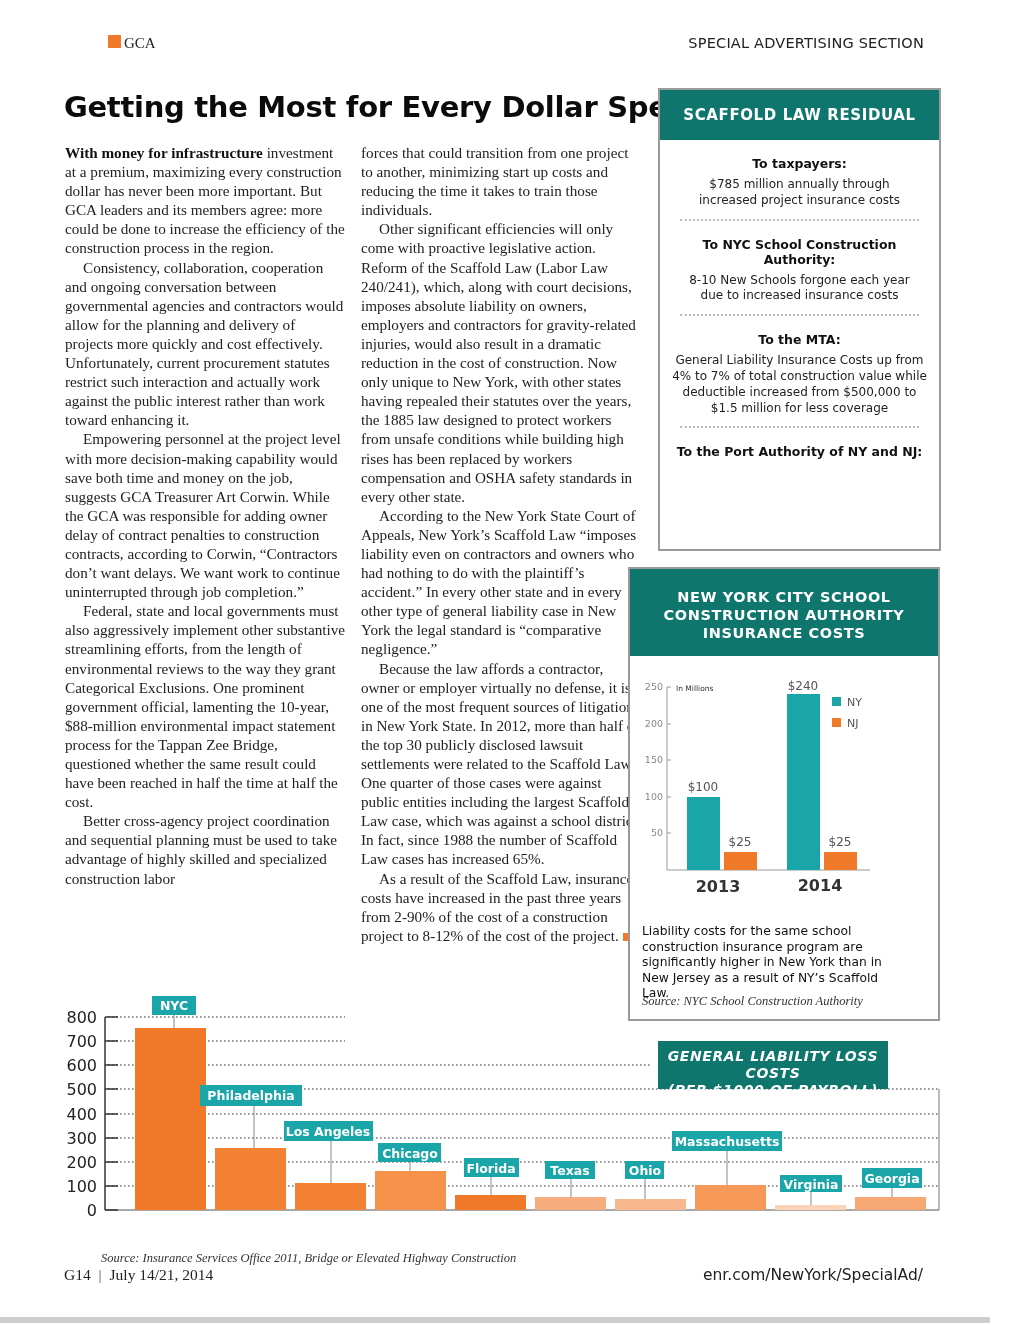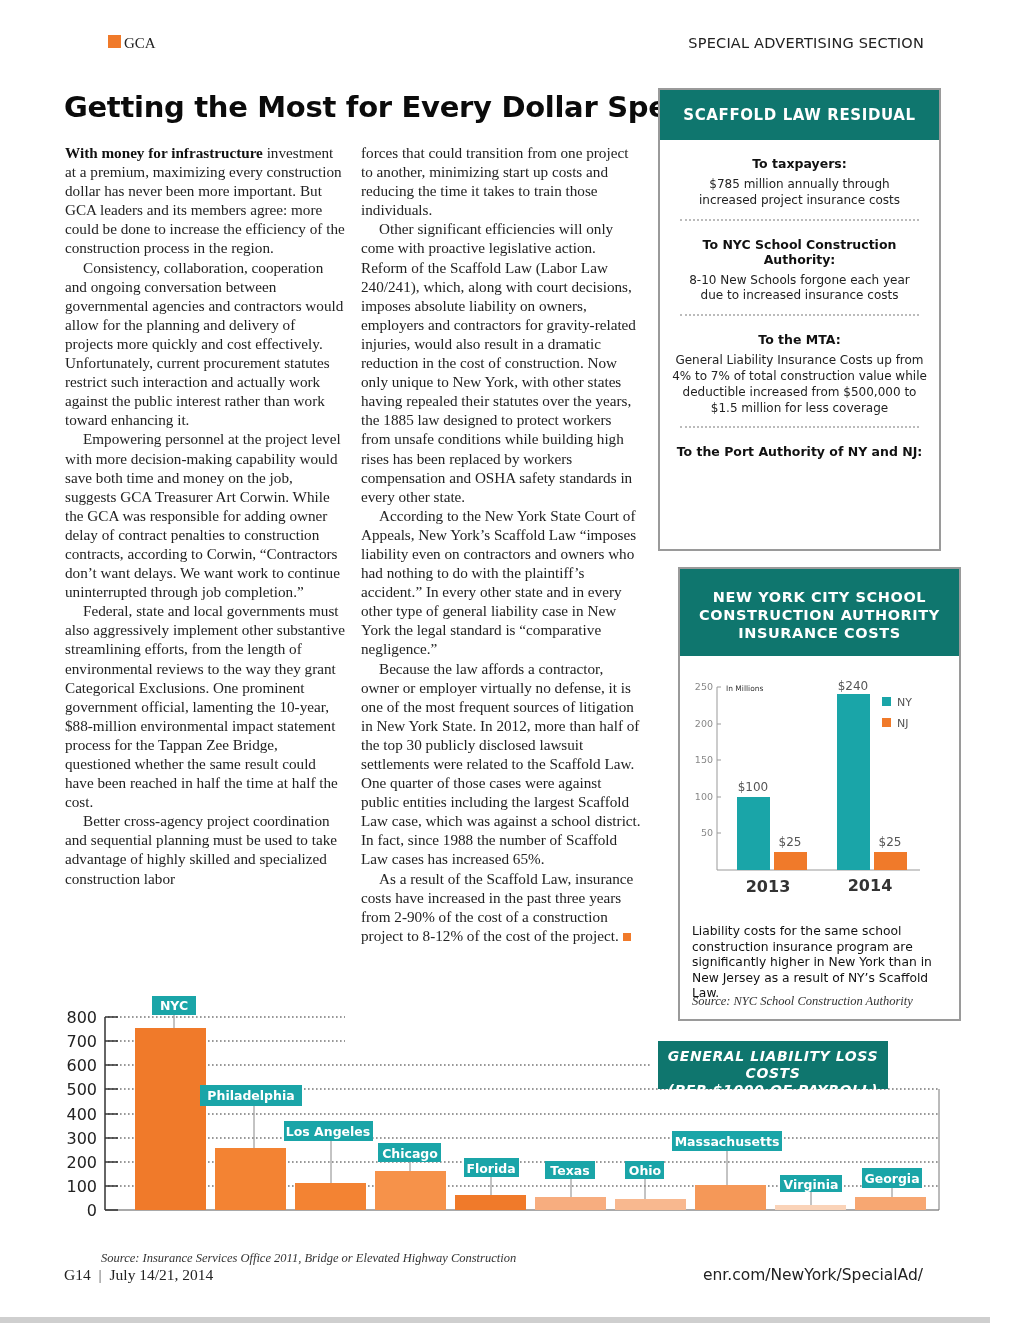--- a/index.html
+++ b/index.html
@@ -17,21 +17,21 @@
   .col2 { left: 361px; top: 143px; width: 280px; }
   .endmark { display: inline-block; width: 8px; height: 8px; background: #f07a2a; margin-left: 4px; }
   .box { border: 2px solid #9a9a9a; background: #fff; }
   .box-header { background: #0f766e; color: #fff; font-family: "DejaVu Sans", sans-serif; font-weight: bold; text-align: center; letter-spacing: 0.6px; }
   .scaffold-box { left: 658px; top: 88px; width: 283px; height: 463px; }
   .scaffold-box .box-header { height: 50px; line-height: 50px; font-size: 15px; }
   .cost-item { text-align: center; padding: 0 10px; font-family: "DejaVu Sans", sans-serif; }
   .cost-item .ci-title { font-weight: bold; font-size: 12.5px; color: #111; margin-bottom: 6px; }
   .cost-item .ci-body { font-size: 12px; line-height: 15.8px; color: #222; }
   .dotsep { border-top: 2px dotted #bbb; margin: 10px 20px 16px 20px; }
-  .school-box { left: 678px; top: 567px; width: 283px; height: 454px; }
+  .school-box { left: 628px; top: 567px; width: 312px; height: 454px; }
   .school-box .box-header { height: 87px; font-size: 14.5px; line-height: 18px; padding-top: 19px; }
   .school-chart { position: absolute; left: 0; top: 87px; width: 279px; height: 250px; }
   .school-caption { position: absolute; left: 12px; top: 355px; width: 262px; font-family: "DejaVu Sans", sans-serif; font-size: 12.3px; line-height: 15.6px; color: #111; }
   .school-source { position: absolute; left: 12px; top: 425px; font-family: "Liberation Serif", serif; font-style: italic; font-size: 12.5px; color: #333; }
   .gl-header { left: 658px; top: 1041px; width: 230px; height: 48px; font-size: 14px; line-height: 17px; padding-top: 7px; font-style: italic; }
   .chart-source { left: 101px; top: 1219px; font-family: "Liberation Serif", serif; font-style: italic; font-size: 12.5px; color: #333; margin-top: 32px; }
   .footer-left { left: 64px; top: 1266px; font-size: 15.5px; color: #222; font-family: Liberation Serif, serif; }
   .footer-right { right: 101px; top: 1266px; font-size: 15.5px; color: #222; font-family: "DejaVu Sans", sans-serif; }
   .bottom-rule { left: 0; top: 1317px; width: 990px; height: 6px; background: #cfcfcf; }
   svg text { font-family: "DejaVu Sans", sans-serif; }

